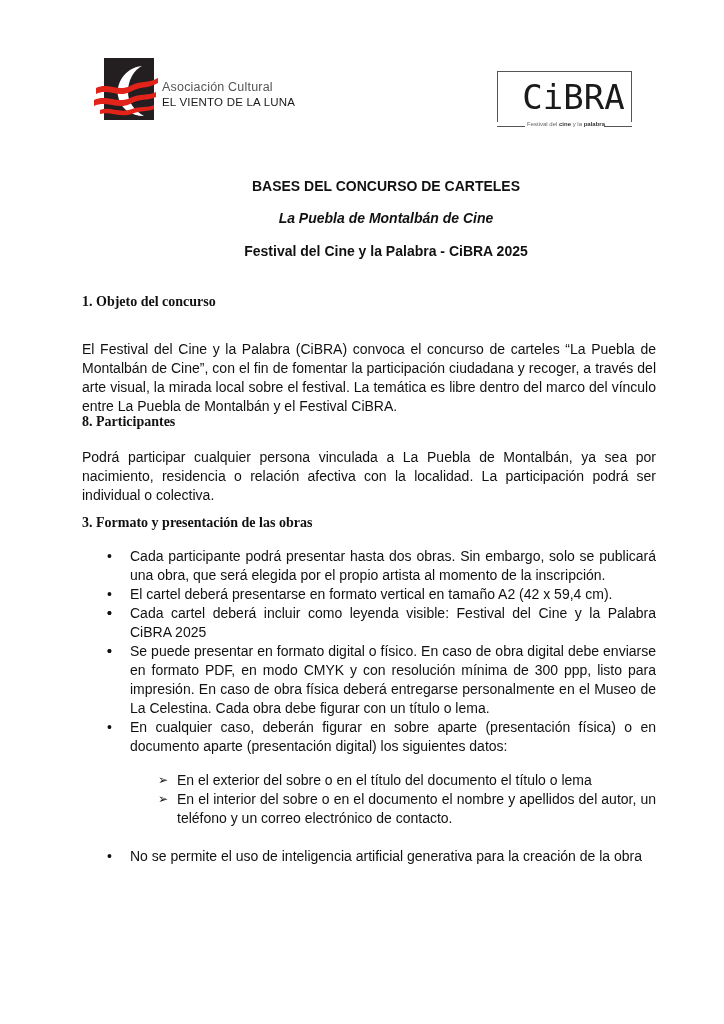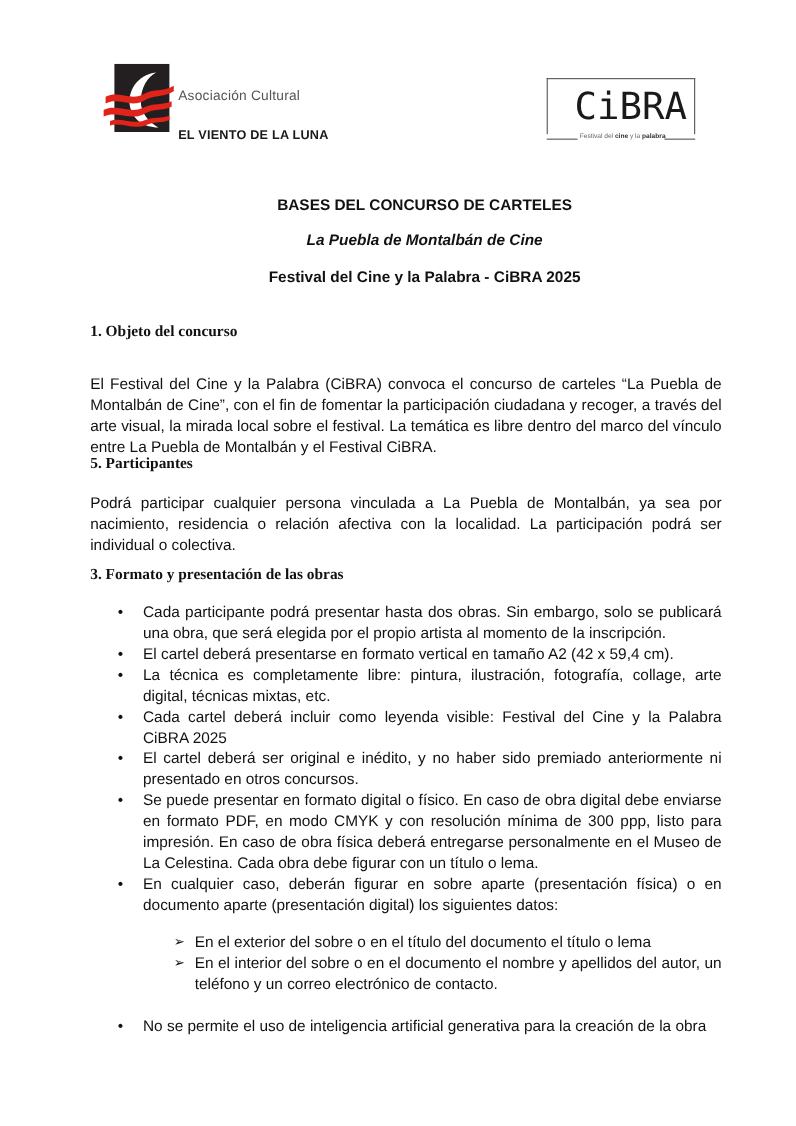--- a/index.html
+++ b/index.html
@@ -1,21 +1,21 @@
 <!DOCTYPE html>
 <html><head>
 <meta charset="utf-8">
 <style>
   html, body { margin: 0; padding: 0; background: #ffffff; }
   body { width: 724px; height: 1024px; position: relative; overflow: hidden; font-family: "Liberation Sans", sans-serif; color: #111111; }
 
   .logo-left { position: absolute; left: 94px; top: 58px; width: 210px; height: 62px; }
   .logo-left .mark { position: absolute; left: 0; top: 0; width: 66px; height: 62px; }
   .logo-left .line1 { position: absolute; left: 68px; top: 22px; font-size: 12.5px; color: #555555; letter-spacing: 0.2px; white-space: nowrap; font-weight: normal; }
-  .logo-left .line2 { position: absolute; left: 68px; top: 38px; font-size: 11.5px; font-weight: bold; color: #1a1a1a; white-space: nowrap; letter-spacing: 0.2px; margin-top: 21px; }
+  .logo-left .line2 { position: absolute; left: 68px; top: 38px; font-size: 11.5px; font-weight: normal; color: #1a1a1a; white-space: nowrap; letter-spacing: 0.2px; }
 
   .logo-right { position: absolute; left: 497px; top: 71px; width: 136px; height: 60px; }
   .logo-right .box { position: absolute; left: 0; top: 0; width: 133px; height: 50px; border: 1px solid #555555; border-bottom: none; }
   .logo-right .word { position: absolute; left: 0; top: 6px; width: 153px; text-align: center; font-family: "DejaVu Sans Mono", monospace; font-size: 34px; color: #1a1a1a; letter-spacing: 0px; }
   .logo-right .tag-row { position: absolute; left: 0; top: 50px; width: 135px; height: 10px; }
   .logo-right .tag-line-l { position: absolute; left: 0; top: 5px; width: 28px; border-top: 1px solid #555555; }
   .logo-right .tag-line-r { position: absolute; right: 0; top: 5px; width: 28px; border-top: 1px solid #555555; }
   .logo-right .tagline { position: absolute; left: 30px; top: 0px; width: 75px; text-align: center; font-size: 6px; color: #666666; white-space: nowrap; }
   .logo-right .tagline b { color: #333333; }
 
@@ -59,31 +59,31 @@
   </div>
 </div>
 
 <div class="title t1">BASES DEL CONCURSO DE CARTELES</div>
 <div class="title t2">La Puebla de Montalbán de Cine</div>
 <div class="title t3">Festival del Cine y la Palabra - CiBRA 2025</div>
 
 <div class="h" style="top:294px;">1. Objeto del concurso</div>
 <div class="p" style="top:340px;">El Festival del Cine y la Palabra (CiBRA) convoca el concurso de carteles “La Puebla de Montalbán de Cine”, con el fin de fomentar la participación ciudadana y recoger, a través del arte visual, la mirada local sobre el festival. La temática es libre dentro del marco del vínculo entre La Puebla de Montalbán y el Festival CiBRA.</div>
 
-<div class="h" style="top:414px;">5. Participantes</div>
+<div class="h" style="top:414px;">8. Participantes</div>
 <div class="p" style="top:448px;">Podrá participar cualquier persona vinculada a La Puebla de Montalbán, ya sea por nacimiento, residencia o relación afectiva con la localidad. La participación podrá ser individual o colectiva.</div>
 
 <div class="h" style="top:515px;">3. Formato y presentación de las obras</div>
 
 <ul class="bul" style="top:547px;">
   <li><span class="dot">•</span><span>Cada participante podrá presentar hasta dos obras. Sin embargo, solo se publicará una obra, que será elegida por el propio artista al momento de la inscripción.</span></li>
   <li><span class="dot">•</span><span>El cartel deberá presentarse en formato vertical en tamaño A2 (42 x 59,4 cm).</span></li>
-  <li><span class="dot">•</span><span>La técnica es completamente libre: pintura, ilustración, fotografía, collage, arte digital, técnicas mixtas, etc.</span></li>
+  <li><span class="dot">•</span></li>
   <li><span class="dot">•</span><span>Cada cartel deberá incluir como leyenda visible: Festival del Cine y la Palabra CiBRA 2025</span></li>
-  <li><span class="dot">•</span><span>El cartel deberá ser original e inédito, y no haber sido premiado anteriormente ni presentado en otros concursos.</span></li>
+  <li><span class="dot">•</span></li>
   <li><span class="dot">•</span><span>Se puede presentar en formato digital o físico. En caso de obra digital debe enviarse en formato PDF, en modo CMYK y con resolución mínima de 300 ppp, listo para impresión. En caso de obra física deberá entregarse personalmente en el Museo de La Celestina. Cada obra debe figurar con un título o lema.</span></li>
   <li><span class="dot">•</span><span>En cualquier caso, deberán figurar en sobre aparte (presentación física) o en documento aparte (presentación digital) los siguientes datos:</span>
     <ul class="sub" style="margin-top:15px;">
       <li><span class="arrow">➢</span><span>En el exterior del sobre o en el título del documento el título o lema</span></li>
       <li><span class="arrow">➢</span><span>En el interior del sobre o en el documento el nombre y apellidos del autor, un teléfono y un correo electrónico de contacto.</span></li>
     </ul>
   </li>
   <li style="margin-top:19px;"><span class="dot">•</span><span>No se permite el uso de inteligencia artificial generativa para la creación de la obra</span></li>
 </ul>
 

